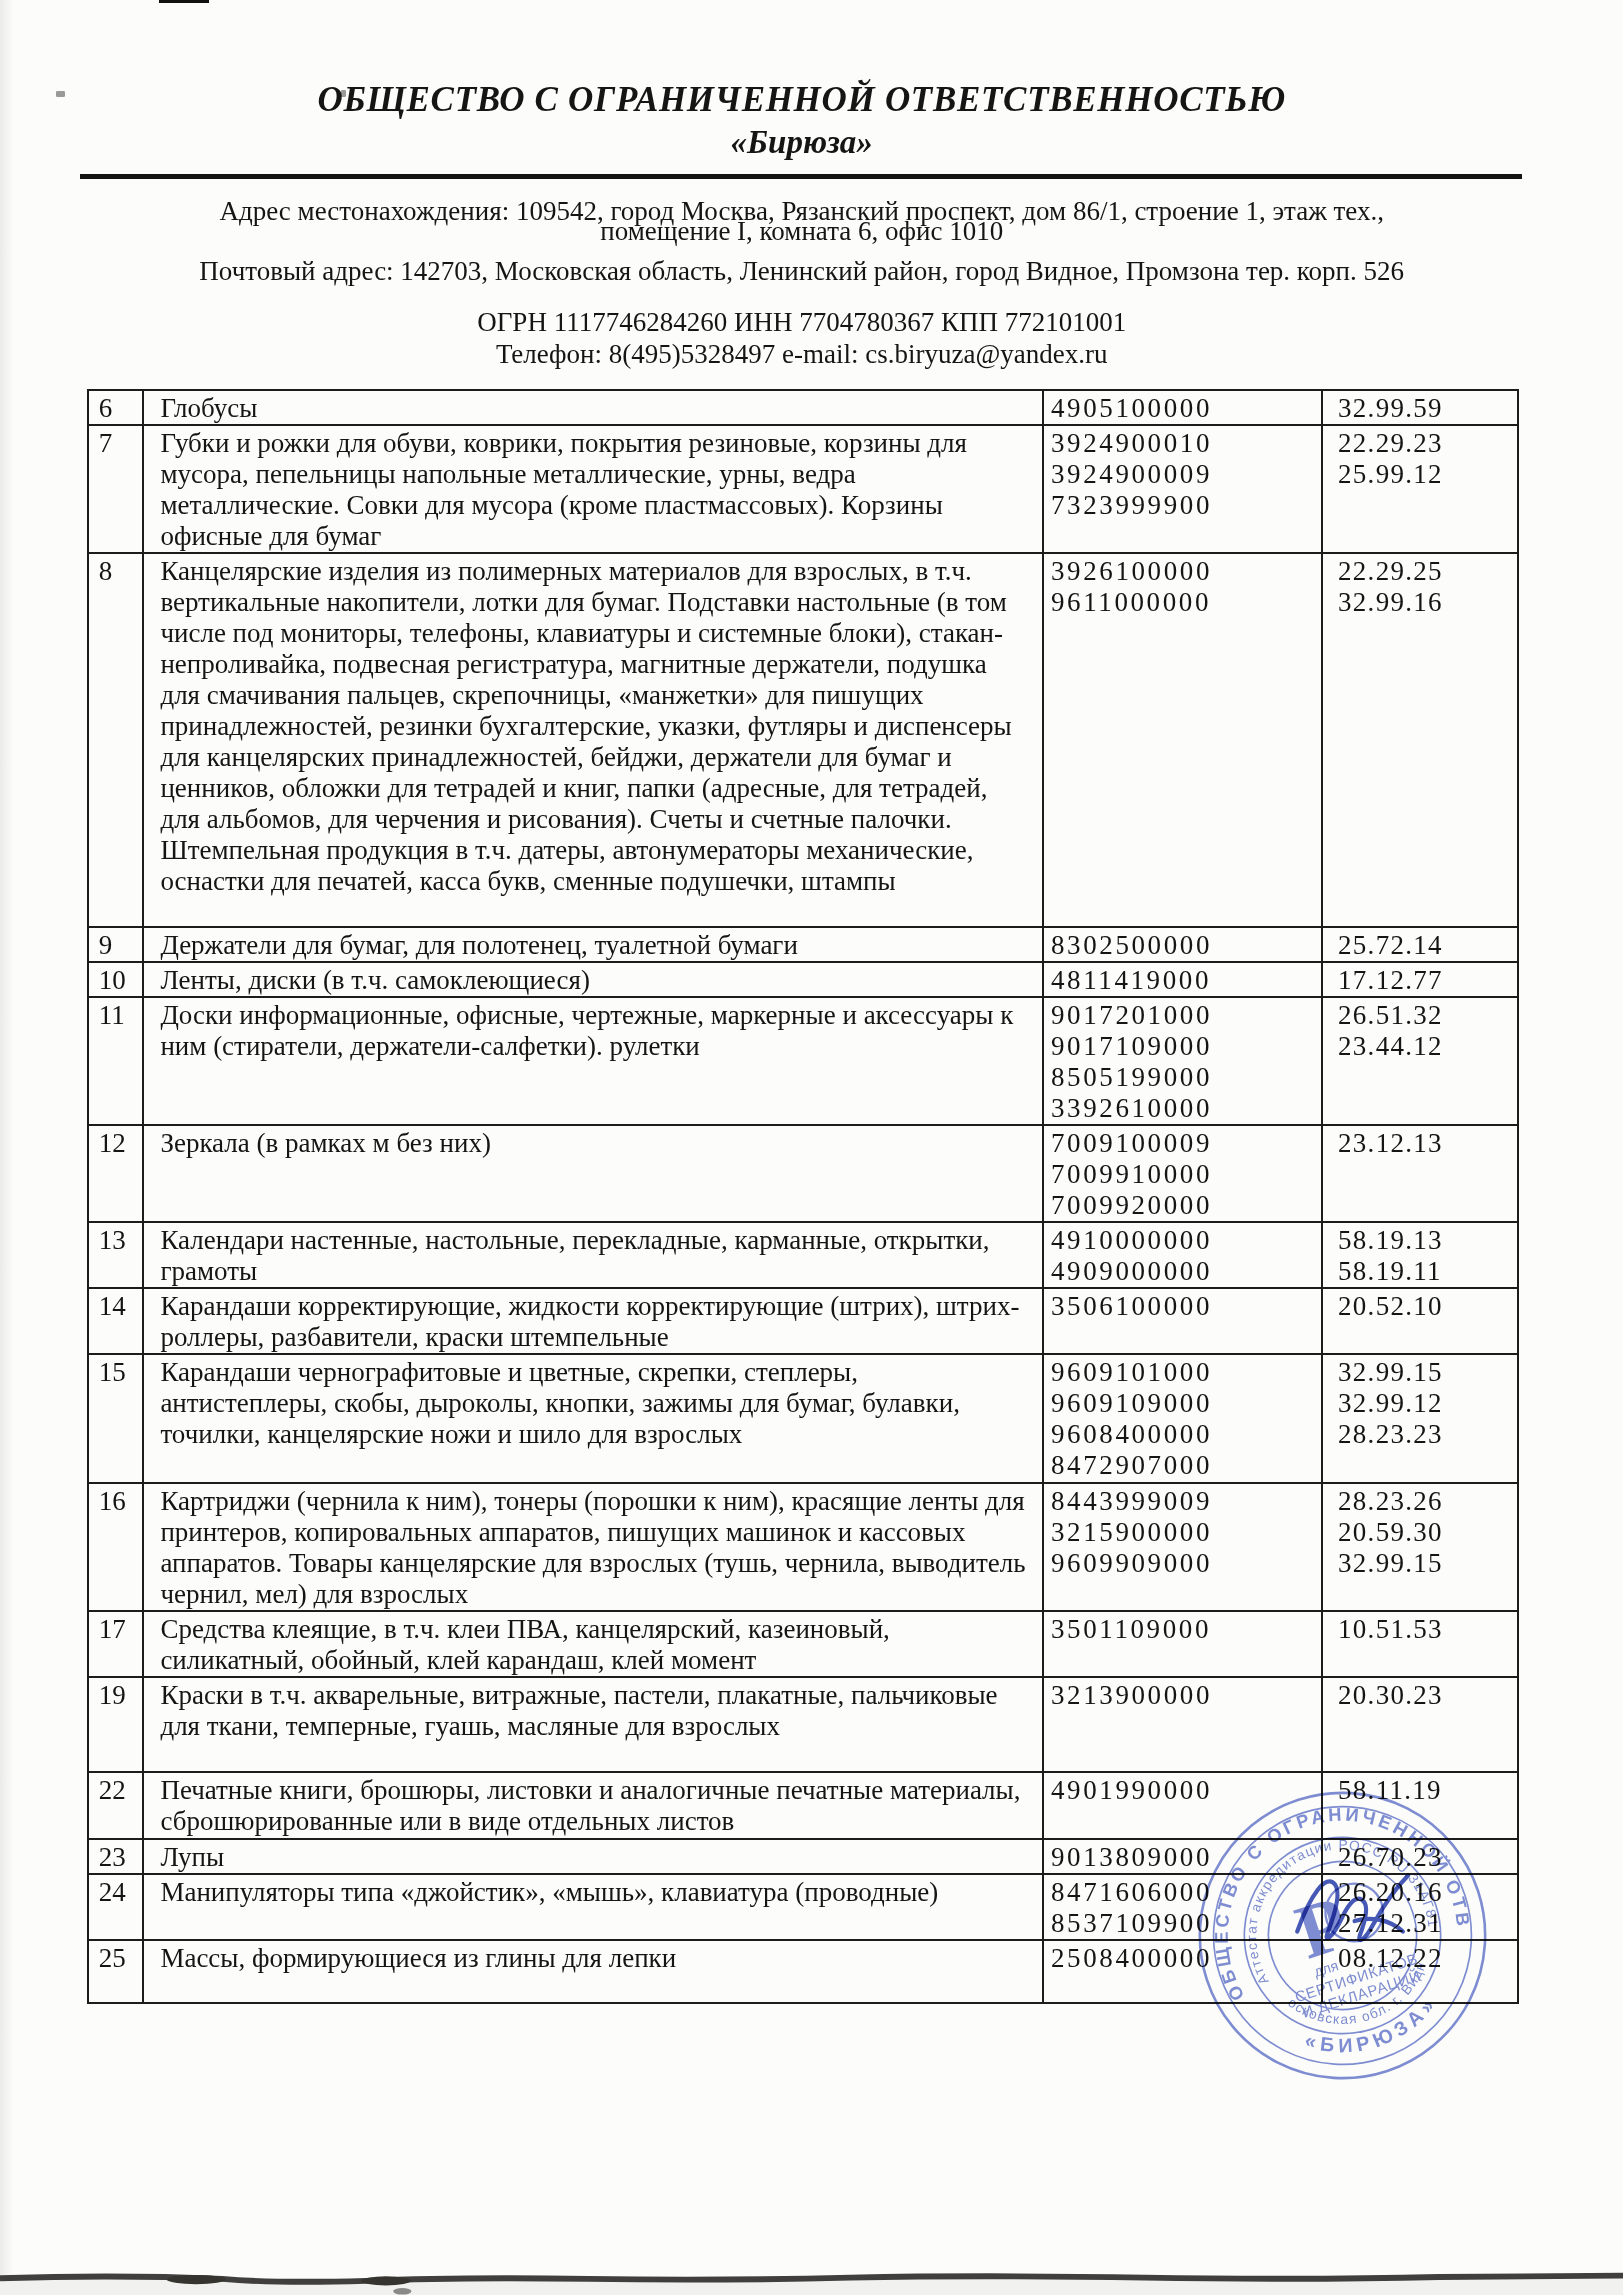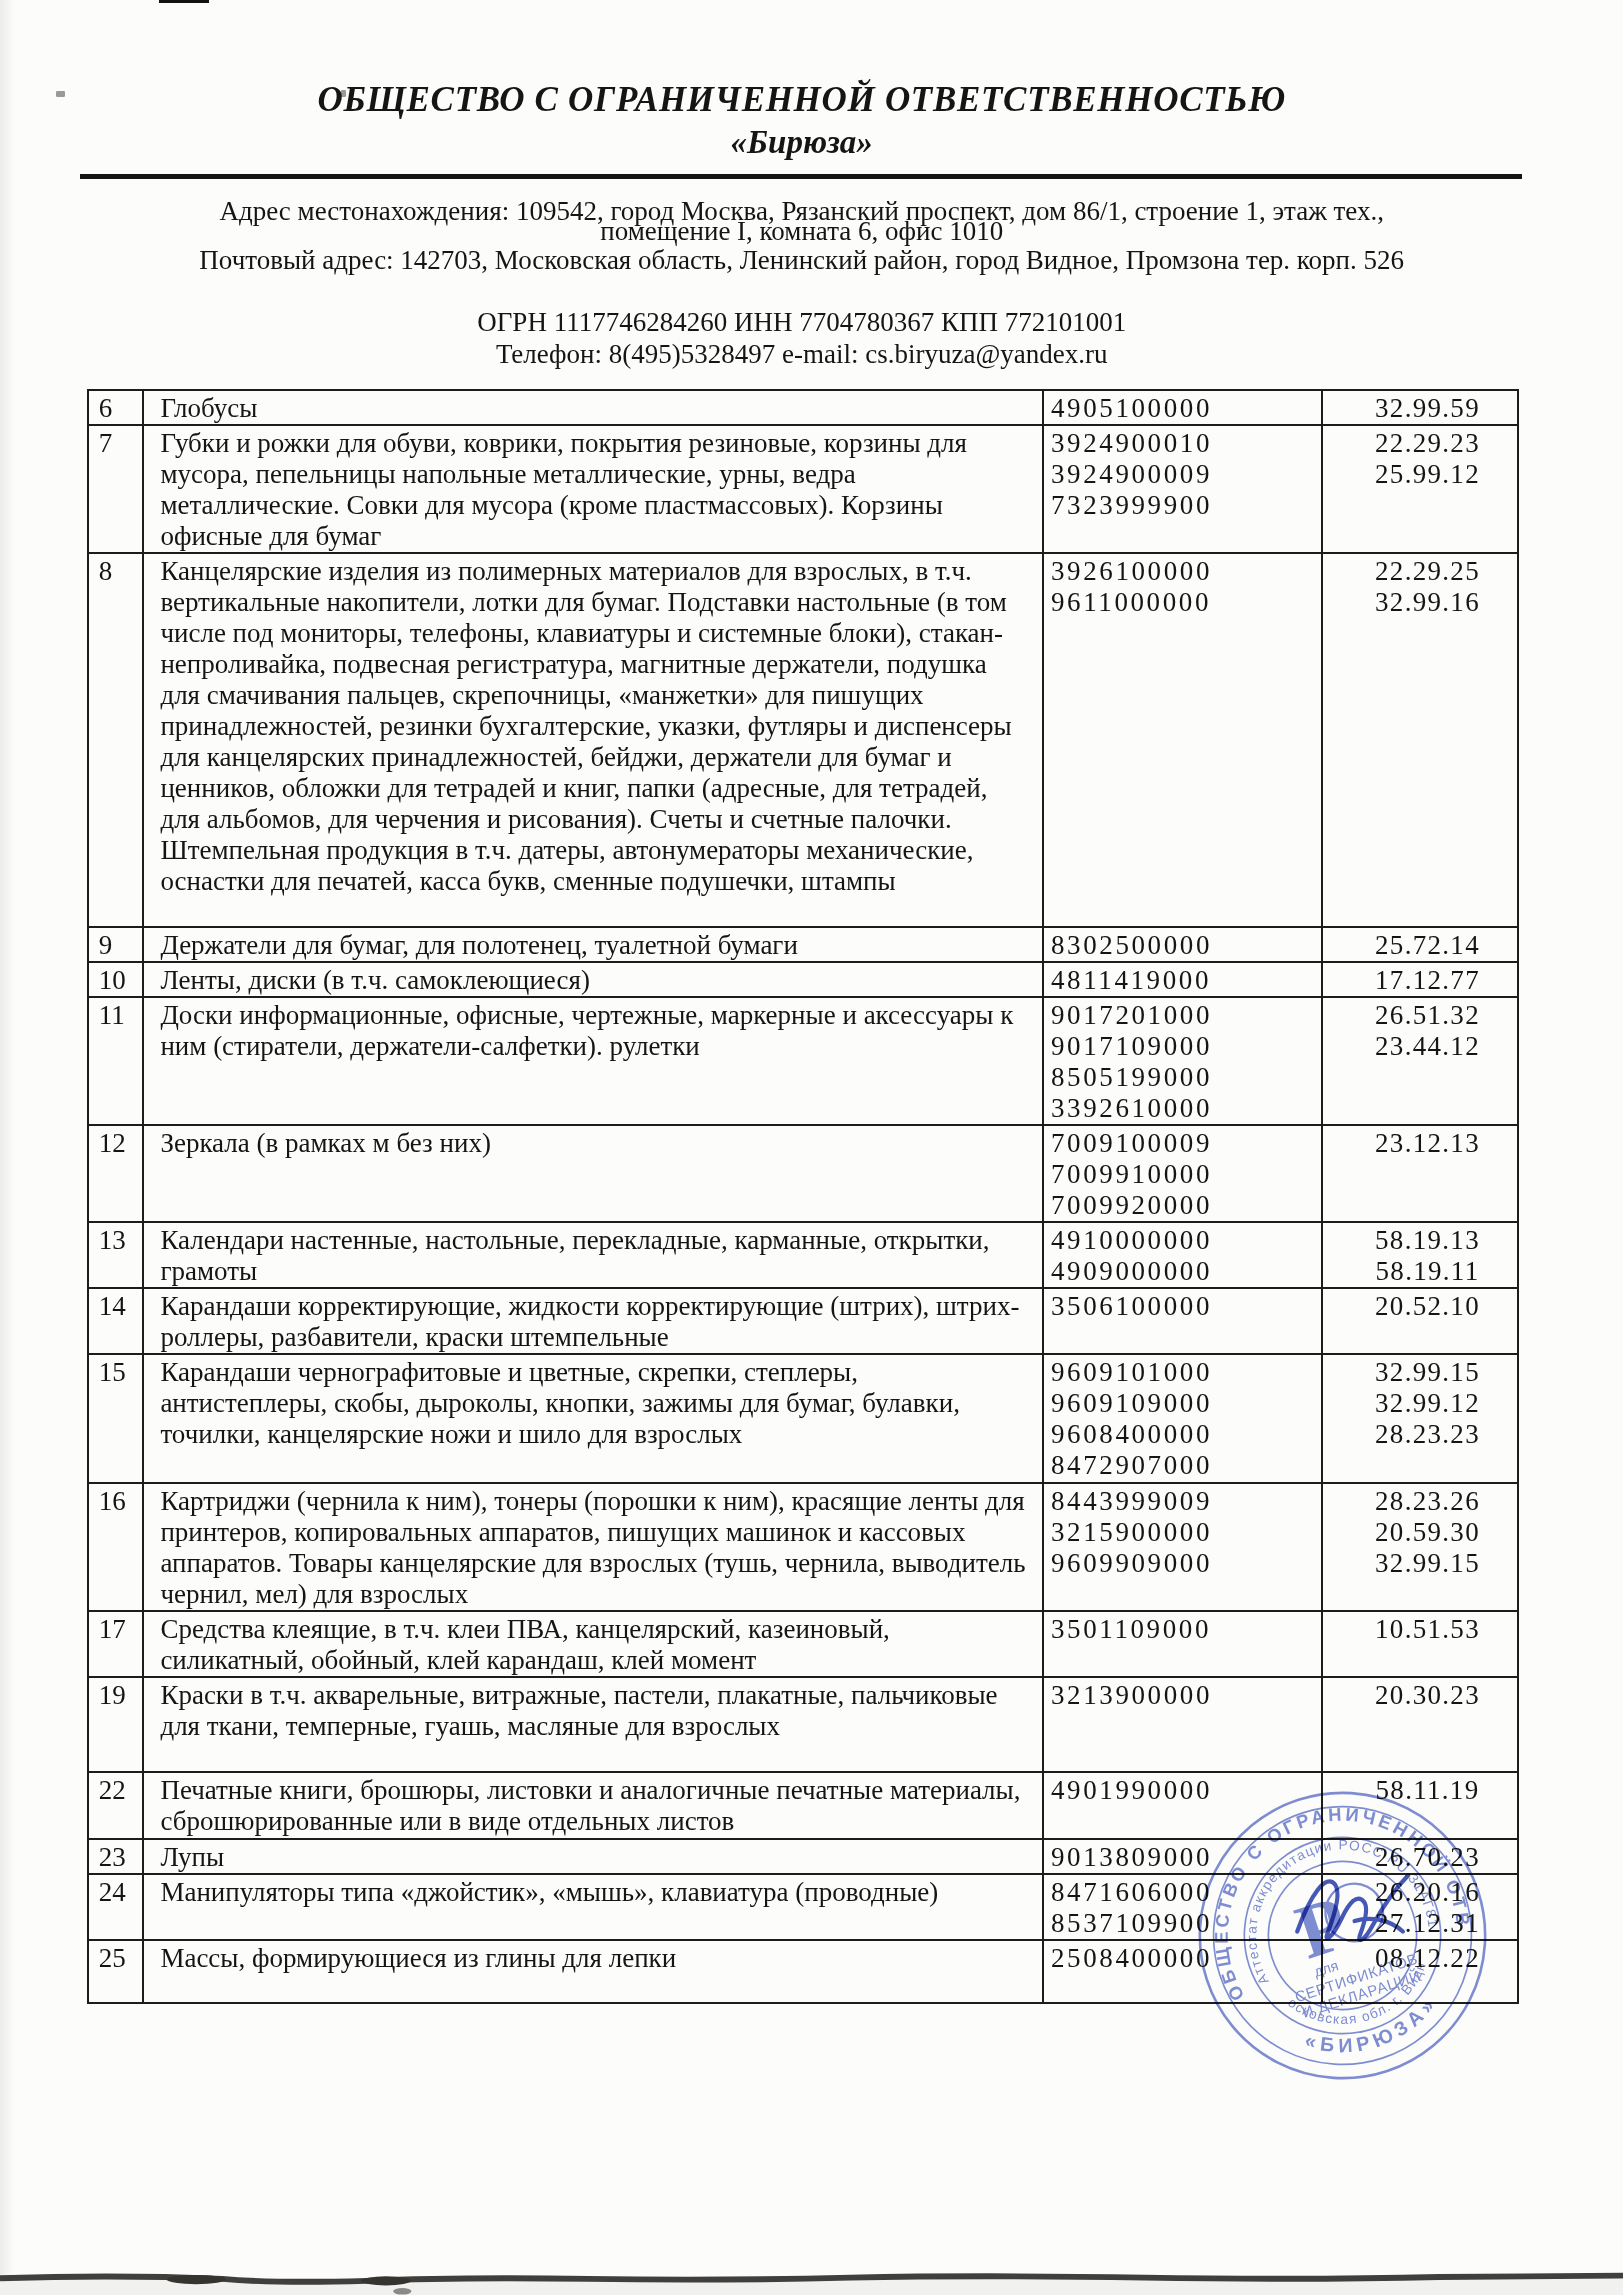--- a/index.html
+++ b/index.html
@@ -24,21 +24,21 @@
   }
   .items-table td{
     border:2px solid #1c1c1c;border-top-width:2.6px;border-bottom-width:2.6px;
     vertical-align:top;padding:2px 0 0 0;
   }
   .items-table td.c-num{padding-left:9.8px;}
   .items-table td.c-desc{padding-left:16.4px;padding-right:11.8px;}
   .items-table td.c-code{padding-left:7px;}
   .items-table td.c-okpd{padding-left:15px;}
   .code-line{letter-spacing:2.6px;}
-  .okpd-line{letter-spacing:1.3px;text-align:center;}
+  .okpd-line{letter-spacing:1.3px;}
   
   .items-table tr:nth-child(1){height:31px}
   .items-table tr:nth-child(2){height:124px}
   .items-table tr:nth-child(3){height:374px}
   .items-table tr:nth-child(4){height:34px}
   .items-table tr:nth-child(5){height:33px}
   .items-table tr:nth-child(6){height:126px}
   .items-table tr:nth-child(7){height:96px}
   .items-table tr:nth-child(8){height:63px}
   .items-table tr:nth-child(9){height:63px}
@@ -77,21 +77,21 @@
     <span class="company-name">«Бирюза»</span>
   </div>
   <div class="rule" style="left:80px;top:174px;width:1442px;height:5.2px;"></div>
 
   <div class="header-block addr" style="top:196px;">
     <span>Адрес местонахождения: 109542, город Москва, Рязанский проспект, дом 86/1, строение 1, этаж тех.,</span>
   </div>
   <div class="header-block addr" style="top:216px;">
     <span>помещение I, комната 6, офис 1010</span>
   </div>
-  <div class="header-block addr" style="top:245px;">
+  <div class="header-block addr" style="top:256px;">
     <span>Почтовый адрес: 142703, Московская область, Ленинский район, город Видное, Промзона тер. корп. 526</span>
   </div>
   <div class="header-block addr" style="top:307px;">
     <span>ОГРН 1117746284260 ИНН 7704780367 КПП 772101001</span>
   </div>
   <div class="header-block addr" style="top:339px;">
     <span>Телефон: 8(495)5328497 e-mail: cs.biryuza@yandex.ru</span>
   </div>
 
   <table class="items-table">

